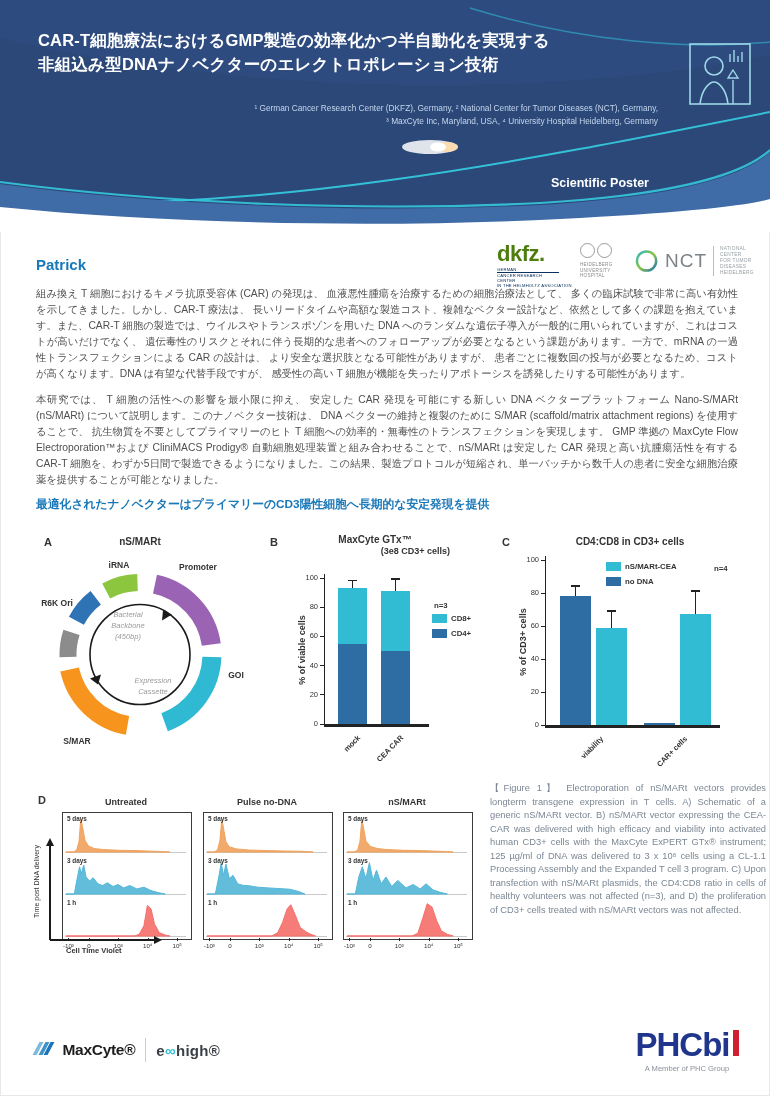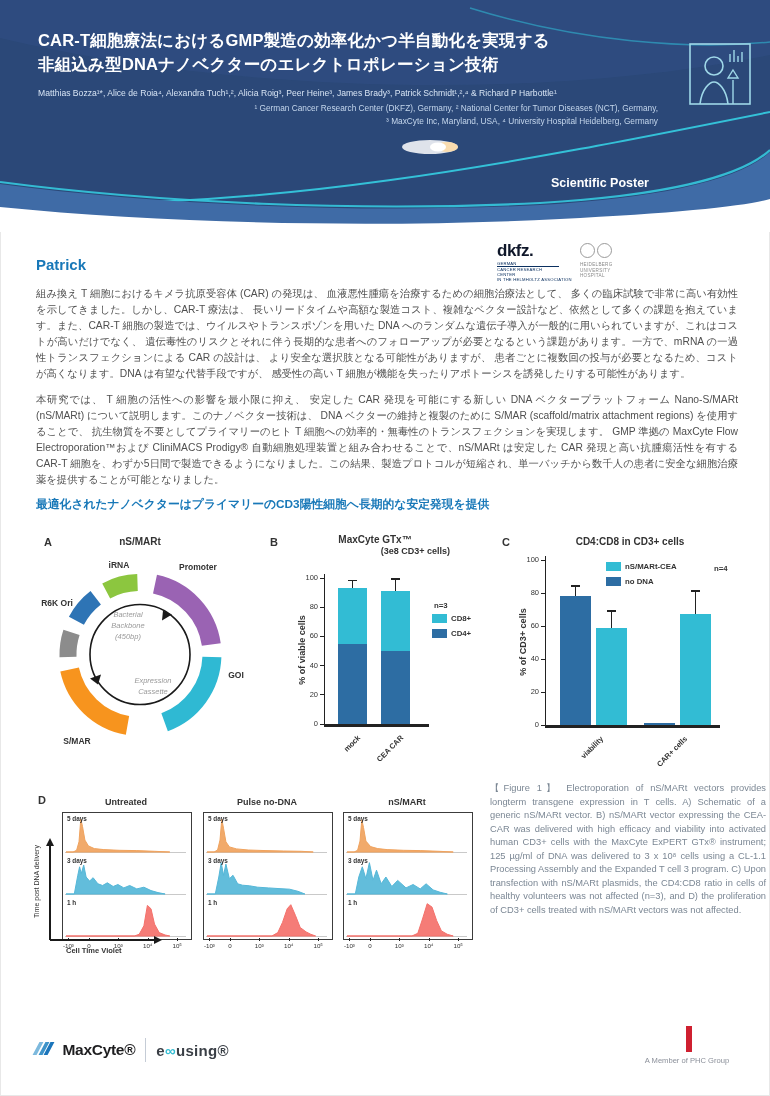--- a/index.html
+++ b/index.html
@@ -10,21 +10,21 @@
   #hdr{left:0;top:0;width:770px;height:232px;}
   .hdr-title{color:#ffffff;font-weight:bold;font-size:16.5px;letter-spacing:.2px;}
   .hdr-authors{color:#d7e4f4;font-size:8.6px;}
   .hdr-affil{color:#c4d6ec;font-size:8.3px;text-align:right;}
   .badge{color:#ffffff;font-weight:bold;font-size:12.5px;}
   
   .h-blue{color:#1878b8;font-weight:bold;font-size:15px;}
   .body-txt{color:#4f4f4f;font-size:10.3px;line-height:16px;text-align:justify;}
   .sec-head{color:#1878b8;font-weight:bold;font-size:11.8px;}
   
-  .dkfz{color:#0f172a;font-weight:bold;font-size:17px;letter-spacing:-0.5px;}
+  .dkfz{color:#4d7c0f;font-weight:bold;font-size:22px;letter-spacing:-0.5px;}
   .logo-tiny{color:#0b3060;font-size:4.2px;line-height:5px;letter-spacing:.2px;}
   .hd-tiny{color:#8a8a8a;font-size:4.6px;line-height:5.6px;letter-spacing:.3px;}
   .nct-txt{color:#7d8488;font-size:19px;letter-spacing:1px;}
   .nct-tiny{color:#9aa0a4;font-size:4.8px;line-height:6px;letter-spacing:.3px;}
   .seal{width:13px;height:13px;border:1.4px solid #9a9a9a;border-radius:50%;display:inline-block;margin-right:2px;}
   
   .pan-label{color:#333;font-weight:bold;font-size:11px;}
   .pan-title{color:#333;font-weight:bold;font-size:10px;text-align:center;}
   .pan-sub{color:#333;font-weight:bold;font-size:9px;text-align:right;}
   .tick-lab{color:#333;font-size:7.5px;text-align:right;}
@@ -62,21 +62,20 @@
       <path d="M0,202 C260,214 520,162 770,112" stroke="#35c8dd" stroke-width="2" fill="none" opacity="0.95"></path>
       <path d="M0,184 C160,205 360,214 540,205 C660,198 740,180 770,152 L770,232 L0,232 Z" fill="#3f6ba6"></path>
       <path d="M0,182 C160,203 360,212 540,203 C660,196 740,178 770,150" stroke="#35c8dd" stroke-width="2.2" fill="none" opacity="0.9"></path>
       <path d="M0,207 C170,224 380,228 560,219 C680,213 746,206 770,199 L770,232 L0,232 Z" fill="#ffffff"></path>
       <ellipse cx="430" cy="147" rx="28" ry="7" fill="#ffffff" opacity="0.85"></ellipse>
       <ellipse cx="447" cy="147" rx="11" ry="5" fill="#ffd9a0" opacity="0.8"></ellipse>
       <ellipse cx="438" cy="147" rx="8" ry="4.5" fill="#ffffff"></ellipse>
     </svg>
     <div class="abs hdr-title" style="left:38px;top:30px;">CAR-T細胞療法におけるGMP製造の効率化かつ半自動化を実現する</div>
     <div class="abs hdr-title" style="left:38px;top:54px;">非組込み型DNAナノベクターのエレクトロポレーション技術</div>
-    <div class="abs hdr-authors" style="left:38px;top:88px;width:620px;">Matthias Bozza¹*, Alice de Roia⁴, Alexandra Tuch¹,², Alicia Roig³, Peer Heine³, James Brady³, Patrick Schmidt¹,²,⁴ &amp; Richard P Harbottle¹</div>
     <div class="abs hdr-affil" style="left:38px;top:103px;width:620px;">¹ German Cancer Research Center (DKFZ), Germany, ² National Center for Tumor Diseases (NCT), Germany,</div>
     <div class="abs hdr-affil" style="left:38px;top:116px;width:620px;">³ MaxCyte Inc, Maryland, USA, ⁴ University Hospital Heidelberg, Germany</div>
     <div class="abs badge" style="left:470px;top:176px;width:260px;text-align:center;">Scientific Poster</div>
     
     <svg class="abs" style="left:686px;top:40px;" width="72" height="72" viewBox="0 0 72 72">
       <rect x="4" y="4" width="60" height="60" fill="none" stroke="#9fd8e8" stroke-width="1.6"></rect>
       <circle cx="28" cy="26" r="9" fill="none" stroke="#9fd8e8" stroke-width="1.6"></circle>
       <path d="M14,64 C16,48 24,42 28,42 C32,42 40,48 42,64" fill="none" stroke="#9fd8e8" stroke-width="1.6"></path>
       <path d="M44,22 v-8 M48,22 v-12 M52,22 v-6 M56,22 v-10" stroke="#9fd8e8" stroke-width="1.4"></path>
       <path d="M47,30 l5,8 h-10 z" fill="none" stroke="#9fd8e8" stroke-width="1.4"></path>
@@ -90,20 +89,39 @@
     <div class="dkfz">dkfz.</div>
     <div class="logo-tiny">GERMAN</div>
     <div class="logo-tiny" style="border-top:1px solid #0b3060;width:62px;">CANCER RESEARCH CENTER</div>
     <div class="logo-tiny">IN THE HELMHOLTZ ASSOCIATION</div>
   </div>
   <div class="abs" style="left:580px;top:243px;width:46px;">
     <div><span class="seal"></span><span class="seal"></span></div>
     <div class="hd-tiny">HEIDELBERG</div>
     <div class="hd-tiny">UNIVERSITY</div>
     <div class="hd-tiny">HOSPITAL</div>
+  </div>
+  <div class="abs" style="left:634px;top:244px;width:130px;display:flex;align-items:center;gap:6px;">
+    <svg width="34" height="34" viewBox="0 0 34 34">
+      <defs>
+        <linearGradient id="nctg" x1="0" y1="0" x2="1" y2="1">
+          <stop offset="0" stop-color="#2bb6c9"></stop>
+            <stop offset="0.5" stop-color="#8cc63f"></stop>
+            <stop offset="1" stop-color="#1b75bb"></stop>
+        </linearGradient>
+      </defs>
+      <circle cx="17" cy="17" r="13" fill="none" stroke="url(#nctg)" stroke-width="3.4"></circle>
+    </svg>
+    <span class="nct-txt">NCT</span>
+    <span style="width:1px;height:30px;background:#b9bdc0;display:inline-block;"></span>
+    <span>
+      <div class="nct-tiny">NATIONAL CENTER</div>
+      <div class="nct-tiny">FOR TUMOR DISEASES</div>
+      <div class="nct-tiny">HEIDELBERG</div>
+    </span>
   </div>
 
   <div class="abs body-txt" style="left:36px;top:286px;width:702px;">組み換え T 細胞におけるキメラ抗原受容体 (CAR) の発現は、 血液悪性腫瘍を治療するための細胞治療法として、 多くの臨床試験で非常に高い有効性を示してきました。しかし、CAR-T 療法は、 長いリードタイムや高額な製造コスト、複雑なベクター設計など、依然として多くの課題を抱えています。また、CAR-T 細胞の製造では、ウイルスやトランスポゾンを用いた DNA へのランダムな遺伝子導入が一般的に用いられていますが、これはコストが高いだけでなく、 遺伝毒性のリスクとそれに伴う長期的な患者へのフォローアップが必要となるという課題があります。一方で、mRNA の一過性トランスフェクションによる CAR の設計は、 より安全な選択肢となる可能性がありますが、 患者ごとに複数回の投与が必要となるため、コストが高くなります。DNA は有望な代替手段ですが、 感受性の高い T 細胞が機能を失ったりアポトーシスを誘発したりする可能性があります。</div>
   <div class="abs body-txt" style="left:36px;top:392px;width:702px;">本研究では、 T 細胞の活性への影響を最小限に抑え、 安定した CAR 発現を可能にする新しい DNA ベクタープラットフォーム Nano-S/MARt (nS/MARt) について説明します。このナノベクター技術は、 DNA ベクターの維持と複製のために S/MAR (scaffold/matrix attachment regions) を使用することで、 抗生物質を不要としてプライマリーのヒト T 細胞への効率的・無毒性のトランスフェクションを実現します。 GMP 準拠の MaxCyte Flow Electroporation™および CliniMACS Prodigy® 自動細胞処理装置と組み合わせることで、nS/MARt は安定した CAR 発現と高い抗腫瘍活性を有する CAR-T 細胞を、わずか5日間で製造できるようになりました。この結果、製造プロトコルが短縮され、単一バッチから数千人の患者に安全な細胞治療薬を提供することが可能となりました。</div>
 
   <div class="abs sec-head" style="left:36px;top:497px;width:720px;">最適化されたナノベクターはプライマリーのCD3陽性細胞へ長期的な安定発現を提供</div>
 
   <div class="abs pan-label" style="left:44px;top:536px;">A</div>
   <div class="abs pan-title" style="left:70px;top:536px;width:140px;">nS/MARt</div>
   <svg class="abs" style="left:35px;top:552px;" width="215" height="205" viewBox="0 0 215 200">
@@ -311,20 +329,20 @@
   <div class="abs axis-lab-d" style="left:66px;top:946px;">Cell Time Violet</div>
 
   <div class="abs caption" style="left:490px;top:782px;width:276px;">【Figure 1】 Electroporation of nS/MARt vectors provides longterm transgene expression in T cells. A) Schematic of a generic nS/MARt vector. B) nS/MARt vector expressing the CEA-CAR was delivered with high efficacy and viability into activated human CD3+ cells with the MaxCyte ExPERT GTx® instrument; 125 µg/ml of DNA was delivered to 3 x 10⁸ cells using a CL-1.1 Processing Assembly and the Expanded T cell 3 program. C) Upon transfection with nS/MARt plasmids, the CD4:CD8 ratio in cells of healthy volunteers was not affected (n=3), and D) the proliferation of CD3+ cells treated with nS/MARt vectors was not affected.</div>
 
   <div class="abs" style="left:36px;top:1038px;display:flex;align-items:center;gap:10px;">
     <span>
       <span class="mc-slash" style="background:#7db9dd;"></span><span class="mc-slash" style="background:#3e93c9;"></span><span class="mc-slash" style="background:#1b75bb;"></span>
     </span>
     <span class="mc-name">MaxCyte®</span>
     <span style="width:1px;height:24px;background:#c5ccd6;display:inline-block;"></span>
-    <span class="exp"><span>e</span><span class="exp-inf">∞</span><span>using®</span></span>
+    <span class="exp"><span>e</span><span class="exp-inf">∞</span><span>high®</span></span>
   </div>
   <div class="abs" style="left:612px;top:1026px;width:150px;text-align:center;">
-    <span style="display:inline-block;width:6px;height:26px;background:#cf2030;margin-left:3px;"></span>
+    <span class="phcbi">PHCbi</span><span style="display:inline-block;width:6px;height:26px;background:#cf2030;margin-left:3px;"></span>
     <div class="phc-member">A Member of PHC Group</div>
   </div>
 
 </div>
 
 </body></html>

